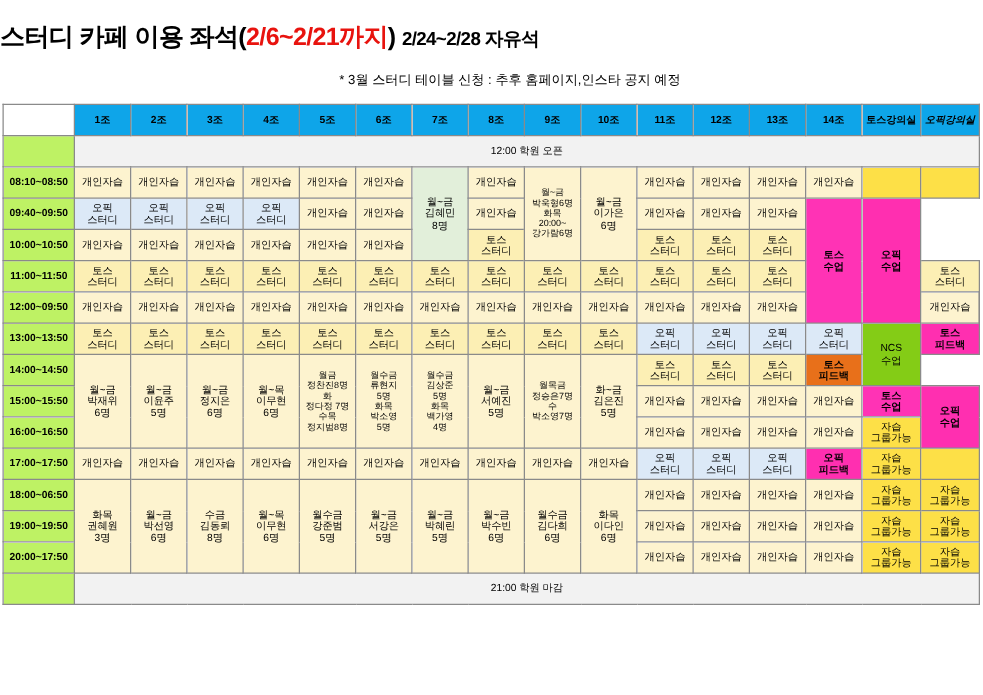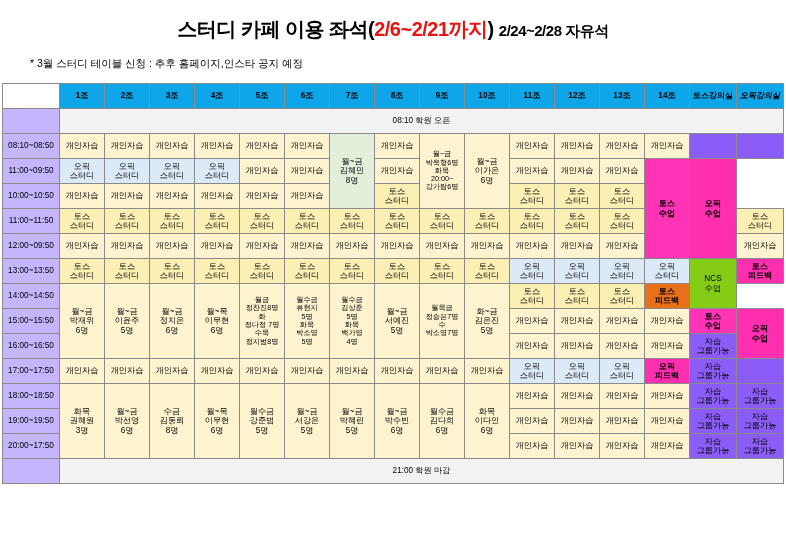--- a/index.html
+++ b/index.html
@@ -5,35 +5,35 @@
   html,body{margin:0;padding:0;}
   body{
     width:786px;height:556px;background:#ffffff;
     font-family:"Liberation Sans", sans-serif;
     color:#000;
     overflow:hidden;
   }
   .page{position:relative;width:786px;height:556px;}
 
   .title{
-    text-align:center;
     font-size:20px;
     font-weight:bold;
     margin-top:16px;
     letter-spacing:-0.5px;
   }
   .title .blk{color:#000;}
   .title .red{color:#e8130e;}
   .title .sub{font-size:15px;color:#000;}
 
   .note{
     margin-left:30px;
     margin-top:14px;
     font-size:10.5px;
     color:#000;
+    text-align:center;
   }
 
   table.grid{
     border-collapse:collapse;
     margin:12px auto 0 auto;
     width:734px;
     table-layout:fixed;
   }
   table.grid td, table.grid th{
     border:1px solid #8a8a8a;
@@ -48,41 +48,41 @@
   }
   th.hdr{
     background:#0ea5e9;
     font-size:9px;
     font-weight:bold;
     height:20px;
   }
   th.hdr.corner{background:#ffffff;border:1px solid #8a8a8a;}
   th.hdr.wide{font-size:8px;}
   td.timecol{
-    background:#c4b5fd;
+    background:#bef264;
     font-size:8.5px;
-    font-weight:normal;
+    font-weight:bold;
     width:56px;
   }
   td.banner{
     background:#f2f2f2;
     font-size:8.5px;
     height:14px;
   }
 
   
   .c-yellow{background:#fdf3cf;}
   .c-yellow2{background:#fcefb4;}
   .c-blue{background:#dce9f7;}
   .c-green{background:#e2efda;}
   .c-pink{background:#ff33b5;color:#000;font-weight:bold;}
   .c-magenta{background:#ff2fb0;color:#000;font-weight:bold;}
   .c-orange{background:#e8701a;color:#000;font-weight:bold;}
   .c-gray{background:#84cc16;}
-  .c-white{background:#8b5cf6;}
+  .c-white{background:#fde047;}
 </style>
 </head>
 <body>
 
 <div class="page">
 
   <div class="title">
     <span class="blk">스터디 카페 이용 좌석(</span><span class="red">2/6~2/21까지</span><span class="blk">)</span>
     <span class="sub">2/24~2/28 자유석</span>
   </div>
@@ -107,21 +107,21 @@
           <th class="hdr" style="width: 44px;">12조</th>
           <th class="hdr" style="width: 44px;">13조</th>
           <th class="hdr" style="width: 44px;">14조</th>
           <th class="hdr wide" style="width: 46px;">토스강의실</th>
           <th class="hdr wide" style="width: 46px; font-style: italic;">오픽강의실</th>
         </tr>
     </thead>
     <tbody id="tbody">
         <tr>
           <td class="timecol"></td>
-          <td class="banner" colspan="16">08:10 학원 오픈</td>
+          <td class="banner" colspan="16">12:00 학원 오픈</td>
         </tr>
         <tr>
           <td class="timecol">08:10~08:50</td>
           <td class="c-yellow">개인자습</td>
           <td class="c-yellow">개인자습</td>
           <td class="c-yellow">개인자습</td>
           <td class="c-yellow">개인자습</td>
           <td class="c-yellow">개인자습</td>
           <td class="c-yellow">개인자습</td>
           <td class="c-green" rowspan="3">월~금<br>김혜민<br>8명</td>
@@ -129,21 +129,21 @@
           <td class="c-yellow" rowspan="3" style="font-size: 7.2px;">월~금<br>박욱형6명<br>화목<br>20:00~<br>강가람6명</td>
           <td class="c-yellow" rowspan="3">월~금<br>이가은<br>6명</td>
           <td class="c-yellow">개인자습</td>
           <td class="c-yellow">개인자습</td>
           <td class="c-yellow">개인자습</td>
           <td class="c-yellow">개인자습</td>
           <td class="c-white"></td>
           <td class="c-white"></td>
         </tr>
         <tr>
-          <td class="timecol">11:00~09:50</td>
+          <td class="timecol">09:40~09:50</td>
           <td class="c-blue">오픽<br>스터디</td>
           <td class="c-blue">오픽<br>스터디</td>
           <td class="c-blue">오픽<br>스터디</td>
           <td class="c-blue">오픽<br>스터디</td>
           <td class="c-yellow">개인자습</td>
           <td class="c-yellow">개인자습</td>
           <td class="c-yellow">개인자습</td>
           <td class="c-yellow">개인자습</td>
           <td class="c-yellow">개인자습</td>
           <td class="c-yellow">개인자습</td>
@@ -265,21 +265,21 @@
           <td class="c-yellow">개인자습</td>
           <td class="c-yellow">개인자습</td>
           <td class="c-blue">오픽<br>스터디</td>
           <td class="c-blue">오픽<br>스터디</td>
           <td class="c-blue">오픽<br>스터디</td>
           <td class="c-magenta">오픽<br>피드백</td>
           <td class="c-white">자습<br>그룹가능</td>
           <td class="c-white"></td>
         </tr>
         <tr>
-          <td class="timecol">18:00~18:50</td>
+          <td class="timecol">18:00~06:50</td>
           <td class="c-yellow" rowspan="3">화목<br>권혜원<br>3명</td>
           <td class="c-yellow" rowspan="3">월~금<br>박선영<br>6명</td>
           <td class="c-yellow" rowspan="3">수금<br>김동뢰<br>8명</td>
           <td class="c-yellow" rowspan="3">월~목<br>이무현<br>6명</td>
           <td class="c-yellow" rowspan="3">월수금<br>강준범<br>5명</td>
           <td class="c-yellow" rowspan="3">월~금<br>서강은<br>5명</td>
           <td class="c-yellow" rowspan="3">월~금<br>박혜린<br>5명</td>
           <td class="c-yellow" rowspan="3">월~금<br>박수빈<br>6명</td>
           <td class="c-yellow" rowspan="3">월수금<br>김다희<br>6명</td>
           <td class="c-yellow" rowspan="3">화목<br>이다인<br>6명</td>

